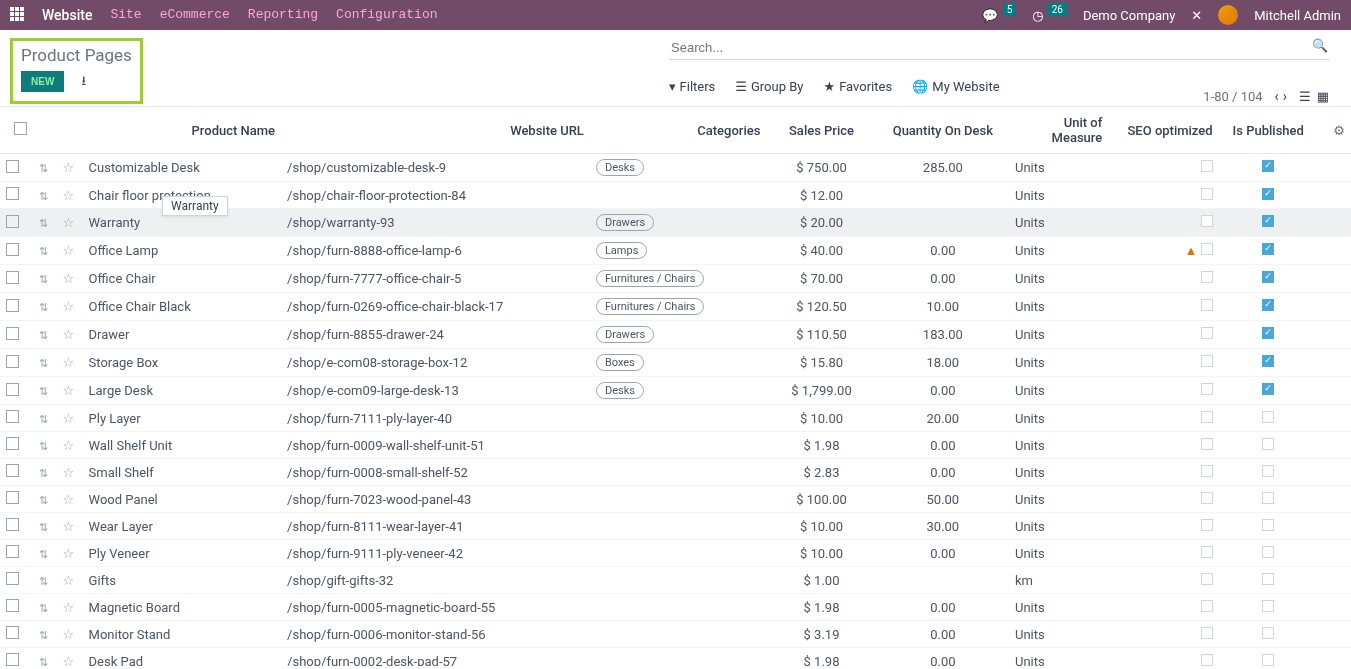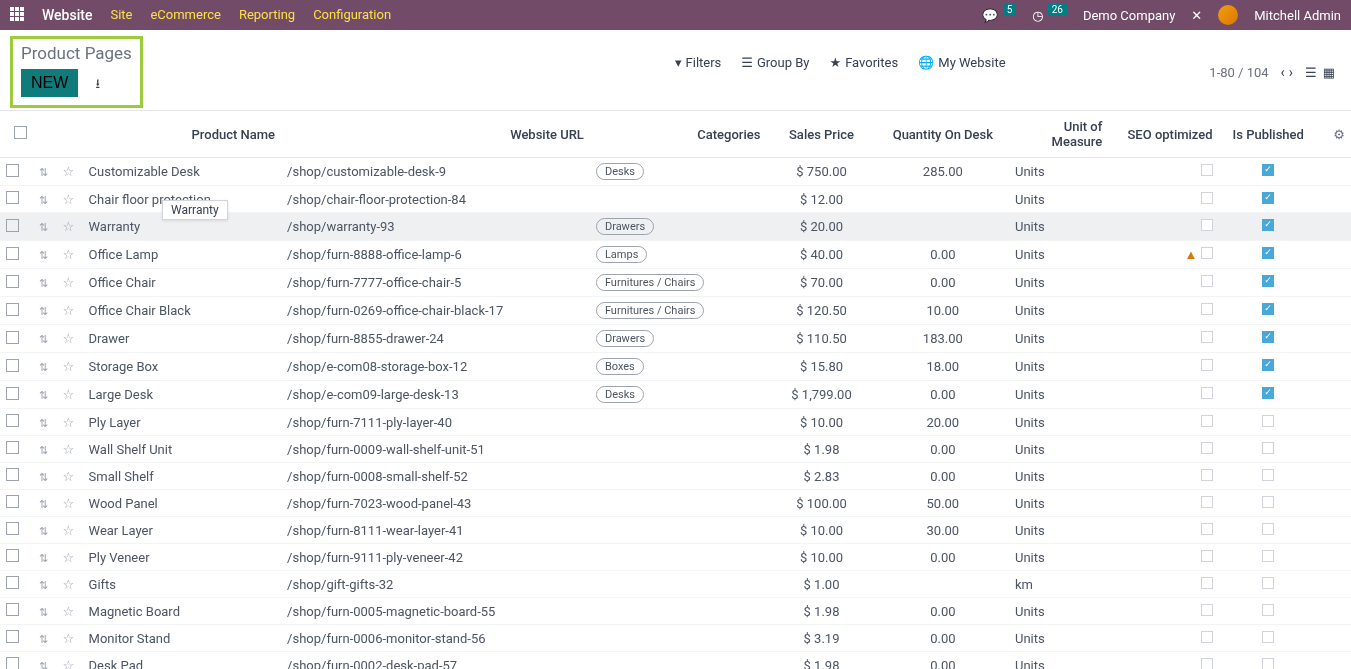--- a/index.html
+++ b/index.html
@@ -2,29 +2,29 @@
 <html><head>
 <meta charset="utf-8">
 <style>
 * { box-sizing: border-box; margin: 0; padding: 0; }
 body { font-family: -apple-system, BlinkMacSystemFont, "Segoe UI", Roboto, sans-serif; font-size: 13px; color: #374151; background: #fff; width: 1351px; height: 669px; overflow: hidden; }
 .topbar { background: #714B67; height: 30px; display: flex; align-items: center; padding: 0 10px; color: #fff; }
 .topbar .left { display: flex; align-items: flex-start; gap: 18px; }
 .topbar .apps-icon { width: 14px; height: 14px; display: flex; flex-wrap: wrap; gap: 1px; }
 .topbar .apps-icon span { width: 4px; height: 4px; background: #fff; }
 .topbar .brand { font-weight: 500; font-size: 14px; }
-.topbar .menu-item { font-size: 13px; color: #fde047; cursor: pointer; }
+.topbar .menu-item { font-size: 13px; color: #f9a8d4; cursor: pointer; font-family: Liberation Mono, monospace; }
 .topbar .right { margin-left: auto; display: flex; align-items: center; gap: 16px; font-size: 13px; }
 .topbar .icon-btn { display: flex; align-items: center; gap: 4px; cursor: pointer; }
 .topbar .badge { background: #017e84; color: #fff; font-size: 10px; padding: 1px 4px; border-radius: 2px; position: relative; top: -6px; }
 .avatar { width: 20px; height: 20px; border-radius: 50%; background: linear-gradient(135deg, #f59e0b, #d97706); display: inline-block; }
-.header-row { display: flex; align-items: flex-start; padding: 6px 16px 2px 10px; }
+.header-row { display: flex; align-items: flex-end; padding: 6px 22px 2px 10px; }
 .highlight-box { border: 3px solid #9CCC3C; padding: 4px 8px 8px 8px; }
 .page-title { font-size: 17px; color: #6b7280; margin-bottom: 6px; }
-.new-btn { background: #0f7b7b; color: #000000; border: none; padding: 5px 10px; font-size: 16px; font-weight: 400; cursor: pointer; }
+.new-btn { background: #0f7b7b; color: #86efac; border: none; padding: 5px 10px; font-size: 10px; font-weight: 700; cursor: pointer; }
 .download-icon { color: #374151; margin-left: 14px; cursor: pointer; }
 .search-area { margin-left: auto; width: 660px; }
 .search-input { width: 100%; border: none; border-bottom: 1px solid #d1d5db; padding: 4px 2px; font-size: 13px; outline: none; }
 .search-wrapper { position: relative; }
 .search-wrapper .mag { position: absolute; right: 0; top: 2px; color: #6b7280; }
 .filter-row { display: flex; align-items: center; gap: 20px; margin-top: 8px; color: #374151; font-size: 13px; }
 .filter-row .filt { display: flex; align-items: center; gap: 4px; cursor: pointer; }
 .pager-area { margin-left: auto; display: flex; align-items: center; gap: 12px; color: #6b7280; font-size: 13px; margin-top: 20px; }
 .pager-arrows { display: flex; gap: 4px; }
 .pager-arrows span { cursor: pointer; color: #374151; font-size: 14px; }
@@ -99,20 +99,24 @@
   </div>
 </div>
 
 <div class="header-row">
   <div class="highlight-box">
     <div class="page-title">Product Pages</div>
     <button class="new-btn">NEW</button>
     <span class="download-icon">⭳</span>
   </div>
   <div class="search-area">
+    <div class="search-wrapper">
+      <input class="search-input" placeholder="Search..." style="">
+      <span class="mag">🔍</span>
+    </div>
     <div class="filter-row">
       <div class="filt">
           <span>▾</span>
           <span>Filters</span>
         </div>
       <div class="filt">
           <span>☰</span>
           <span>Group By</span>
         </div>
       <div class="filt">

